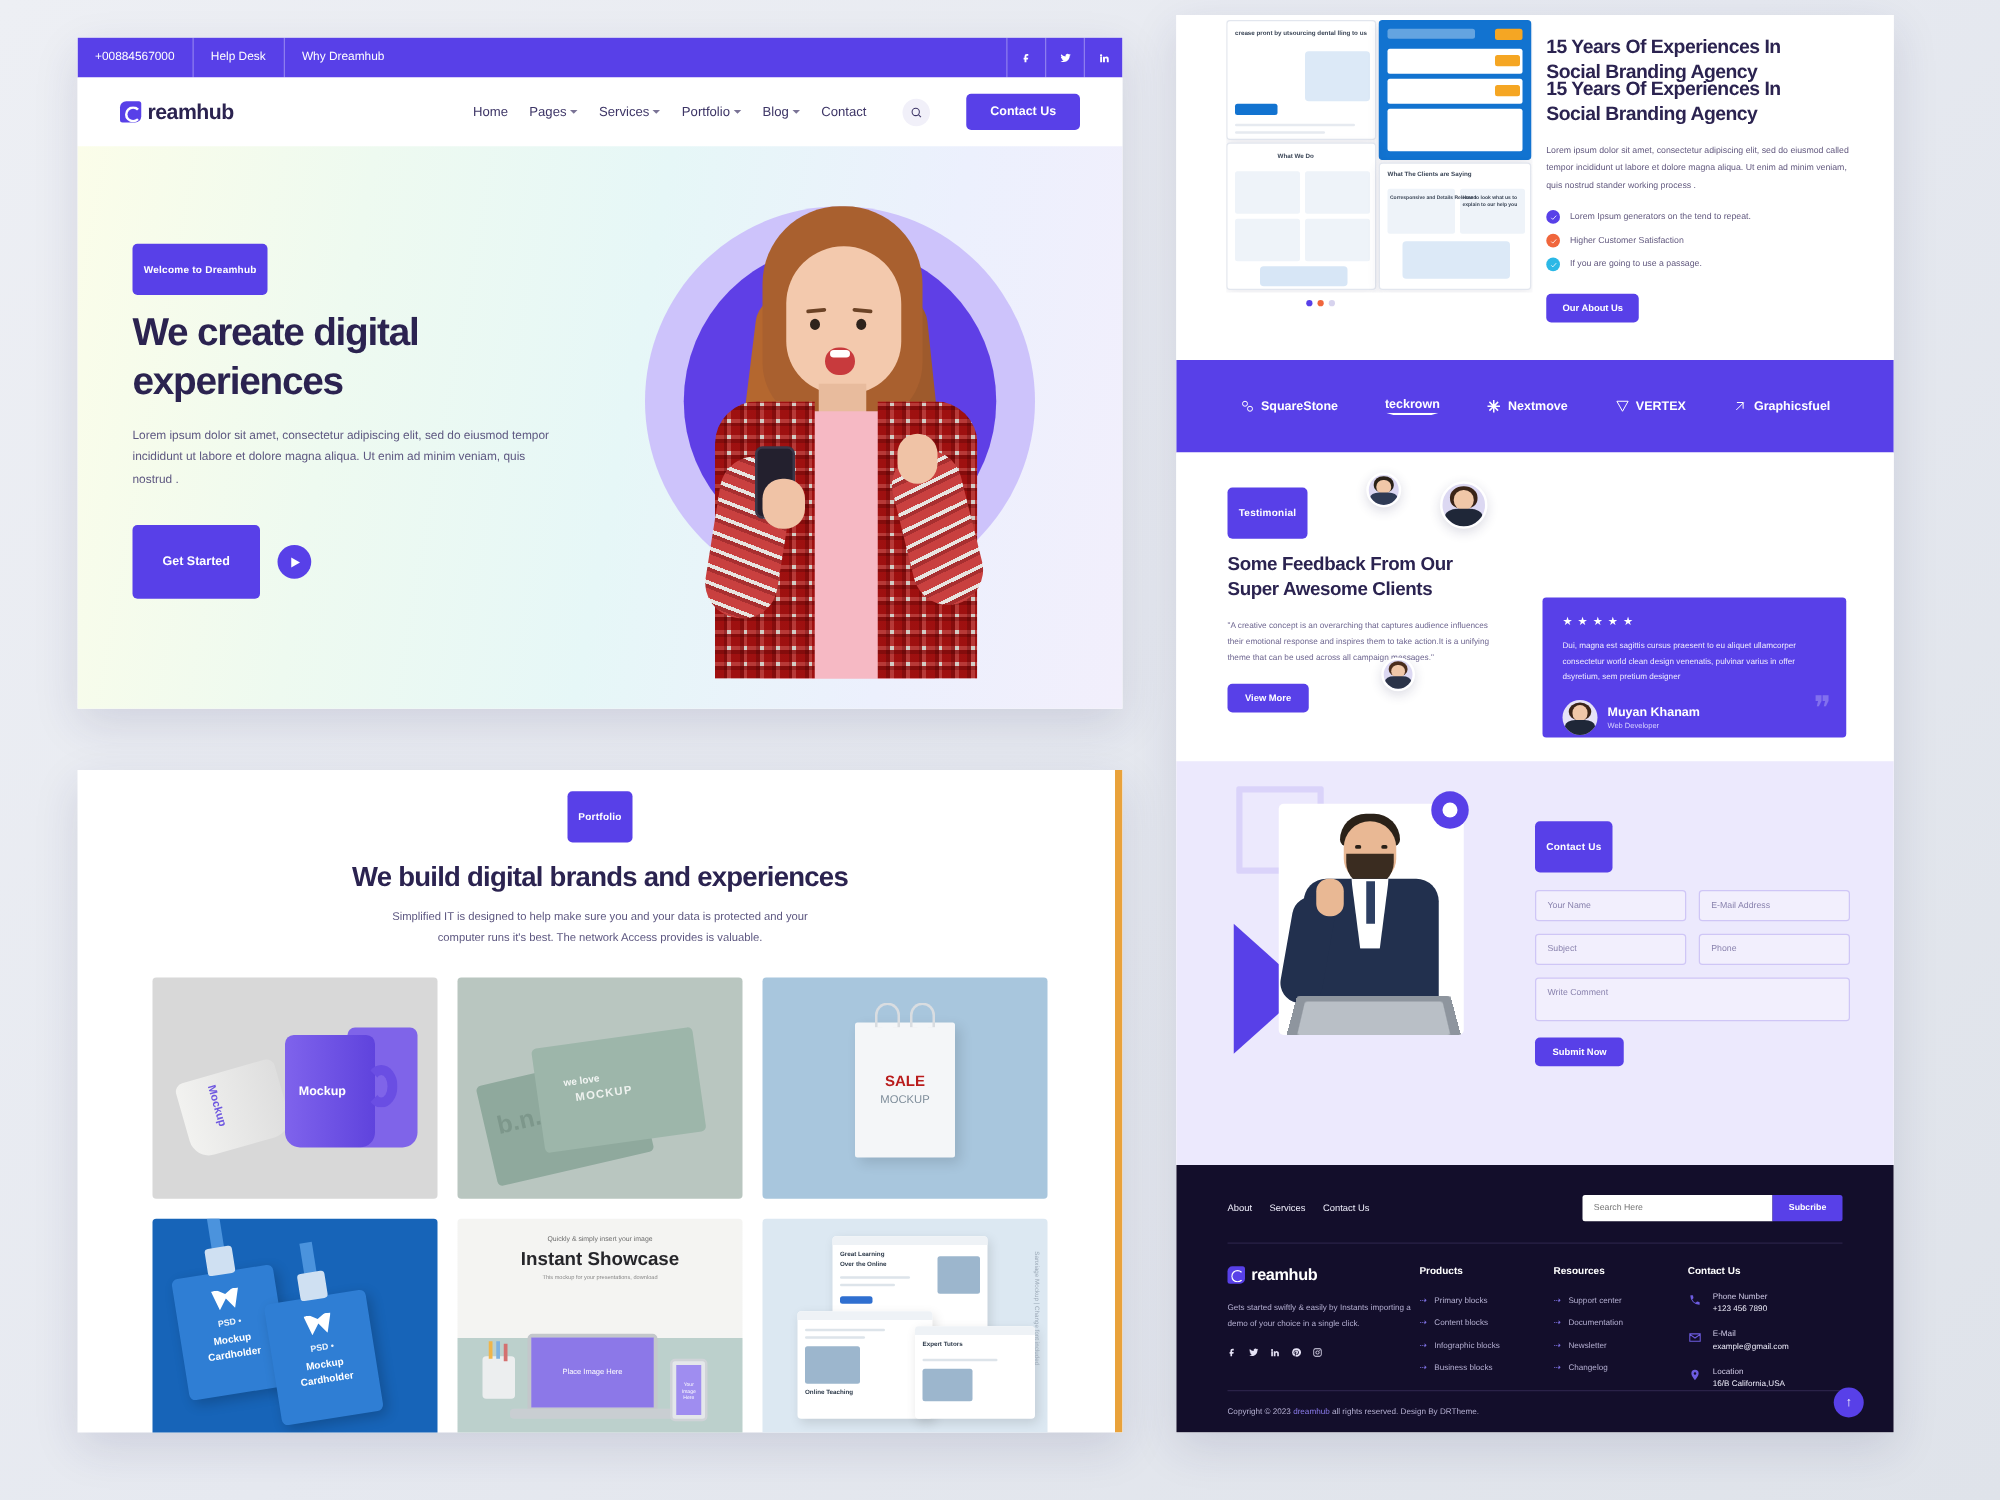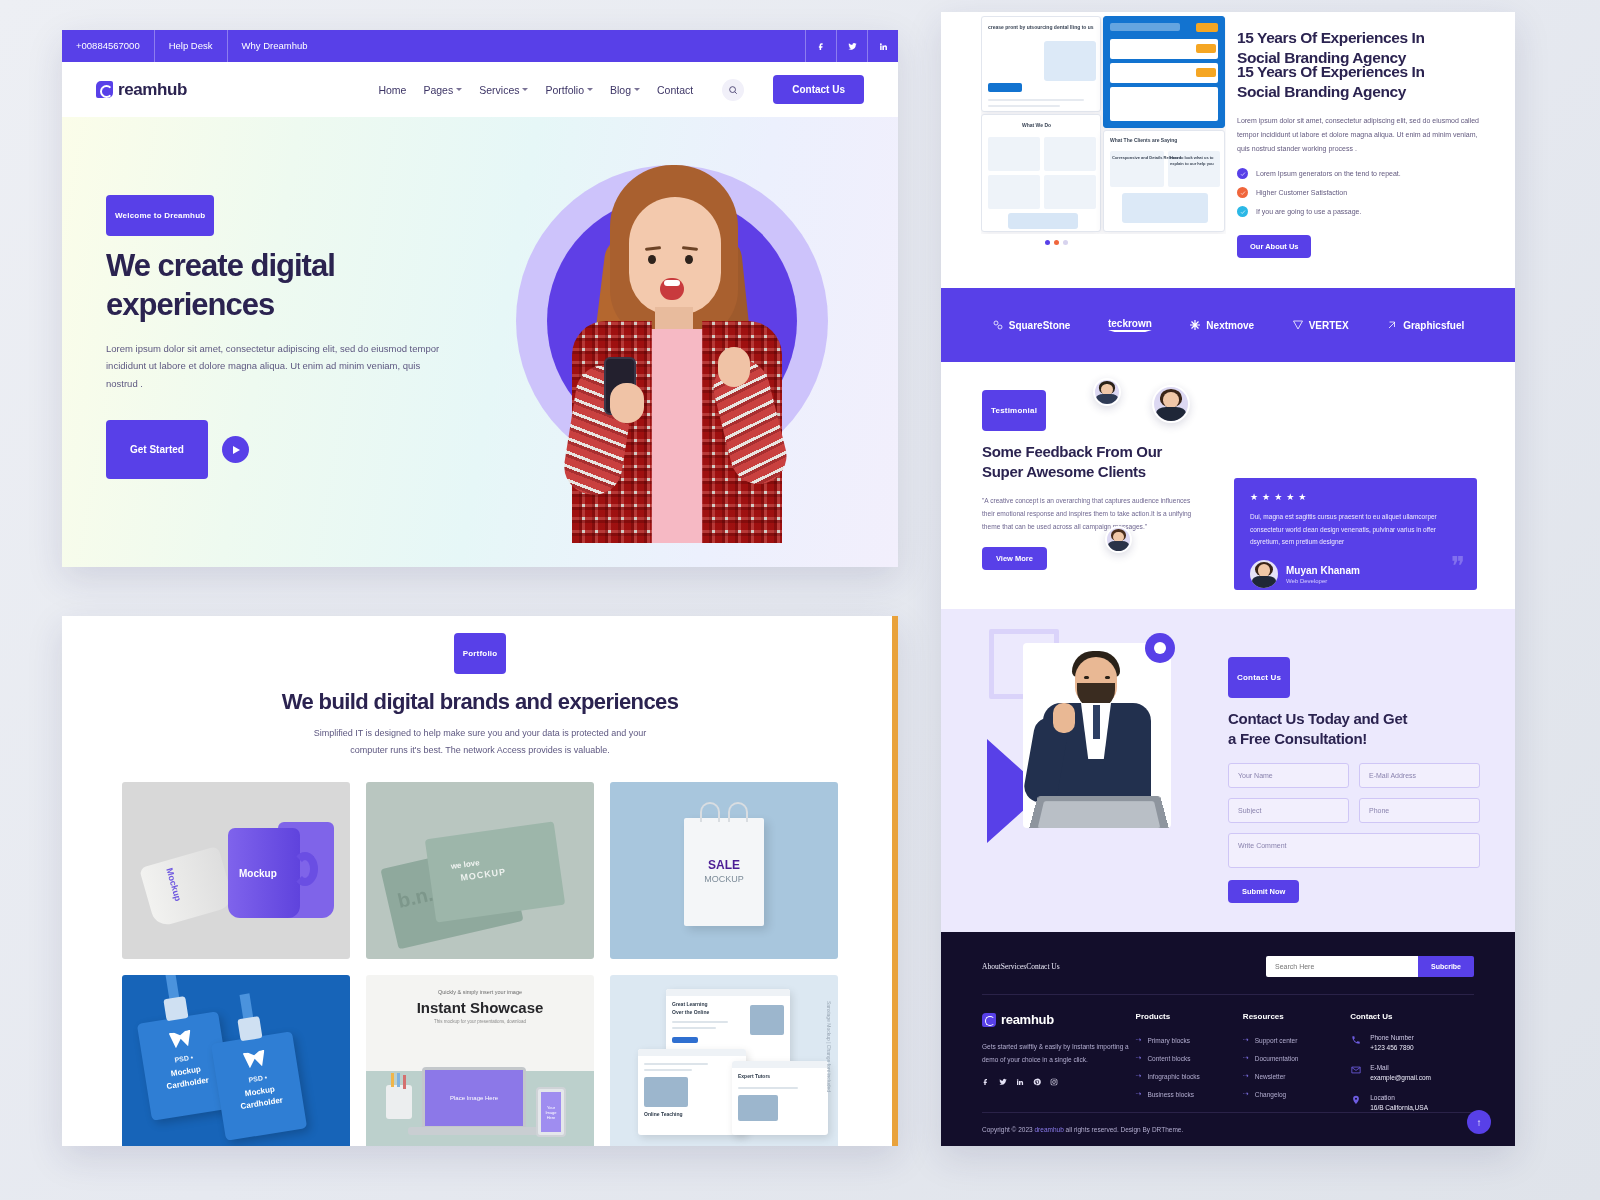--- a/index.html
+++ b/index.html
@@ -127,21 +127,21 @@
      font-weight:700;letter-spacing:1px;}
   .bcA b{position:absolute;left:10px;top:24px;font-size:20px;color:#7d978b;font-weight:700;}
 
   .cell-bag{background:#a8c6dd;}
   .bag{position:absolute;left:74px;top:36px;width:80px;height:108px;background:#f4f6f8;border-radius:2px;
      box-shadow:4px 4px 10px rgba(0,0,0,.12);}
   .bag .h1{position:absolute;left:16px;top:-16px;width:20px;height:20px;border:2px solid #d9dde1;
      border-radius:50% 50% 0 0;border-bottom:0;}
   .bag .h2{position:absolute;right:16px;top:-16px;width:20px;height:20px;border:2px solid #d9dde1;
      border-radius:50% 50% 0 0;border-bottom:0;}
-  .bag .t1{position:absolute;left:0;right:0;top:40px;text-align:center;font-size:12px;color:#4c1d95;font-weight:700;}
+  .bag .t1{position:absolute;left:0;right:0;top:40px;text-align:center;font-size:12px;color:#b91c1c;font-weight:700;}
   .bag .t2{position:absolute;left:0;right:0;top:56px;text-align:center;font-size:9px;color:#7d8c99;}
 
   .cell-badge{background:#1764b8;}
   .bdg{position:absolute;width:82px;height:98px;border-radius:5px;background:#2f7ed4;
      box-shadow:3px 4px 10px rgba(0,0,0,.2);}
   .bdg1{left:22px;top:42px;transform:rotate(-9deg);} .bdg2{left:96px;top:62px;transform:rotate(-9deg);}
   .bdg .clip{position:absolute;left:30px;top:-20px;width:22px;height:22px;background:#cfe0f2;border-radius:3px;}
   .bdg .lan{position:absolute;left:36px;top:-44px;width:10px;height:32px;background:#4b93dd;}
   .bdg .ico{position:absolute;left:30px;top:14px;width:22px;height:16px;background:#fff;
      clip-path:polygon(0 0,22% 100%,50% 46%,78% 100%,100% 0,78% 0,50% 24%,22% 0);}
@@ -283,21 +283,21 @@
   .ct-row{display:flex;gap:10px;margin-bottom:10px;}
   .ct-form input,.ct-form textarea{flex:1;background:#f2effd;border:1px solid #cfc6f6;border-radius:3px;
      padding:8px 9px;font-size:7px;color:#6b6391;font-family:"Liberation Sans",sans-serif;outline:none;}
   .ct-form textarea{width:100%;height:35px;resize:none;}
   .ct-form input::placeholder,.ct-form textarea::placeholder{color:#8a83ae;}
   .ct-sub{margin-top:8px;padding:7px 14px;font-size:7.5px;font-weight:700;}
 
   
   .footer{height:214px;background:#130e2b;color:#fff;position:relative;padding:0 41px;}
   .f-top{display:flex;align-items:center;padding-top:24px;}
-  .f-links{display:flex;font-family:Liberation Serif, serif;}
+  .f-links{display:flex;gap:14px;}
   .f-links a{font-size:7.5px;color:#efeefb;text-decoration:none;}
   .f-search{margin-left:auto;display:flex;}
   .f-search input{width:152px;background:#fff;border:0;border-radius:2px 0 0 2px;padding:7px 9px;
      font-size:7px;color:#5a5a72;font-family:"Liberation Sans",sans-serif;outline:none;}
   .f-search button{padding:0 13px;font-size:7px;font-weight:700;border-radius:0 2px 2px 0;}
   .f-rule{height:1px;background:#2a2248;margin-top:17px;}
   .f-cols{display:flex;margin-top:17px;}
   .f-c1{width:186px;}
   .f-logo{display:flex;align-items:center;gap:5px;}
   .f-logo .mark{width:14px;height:14px;background:#5840e8;border-radius:4px 2px 4px 2px;position:relative;}
@@ -727,24 +727,20 @@
           <div class="m-thumb"></div>
           <div class="laptop"></div>
         </div>
       </div>
       <div class="ct-ring">
           <i></i>
         </div>
 
       <div class="ct-right">
         <span class="pill">Contact Us</span>
-        <h2>
-          <span>Contact Us Today and Get</span><br>
-          <span>a Free Consultation!</span>
-        </h2>
         <div class="ct-form">
           <div class="ct-row">
             <input placeholder="Your Name" style="">
             <input placeholder="E-Mail Address" style="">
           </div>
           <div class="ct-row">
             <input placeholder="Subject" style="">
             <input placeholder="Phone" style="">
           </div>
           <textarea placeholder="Write Comment" style=""></textarea>

